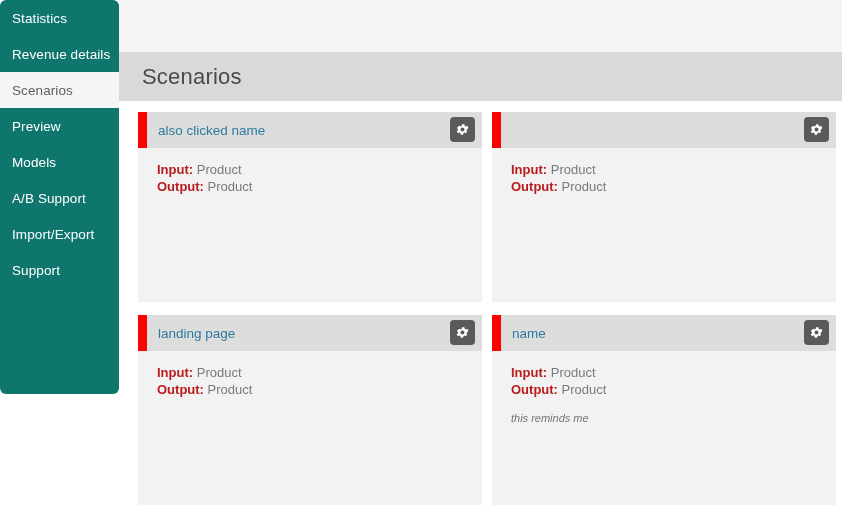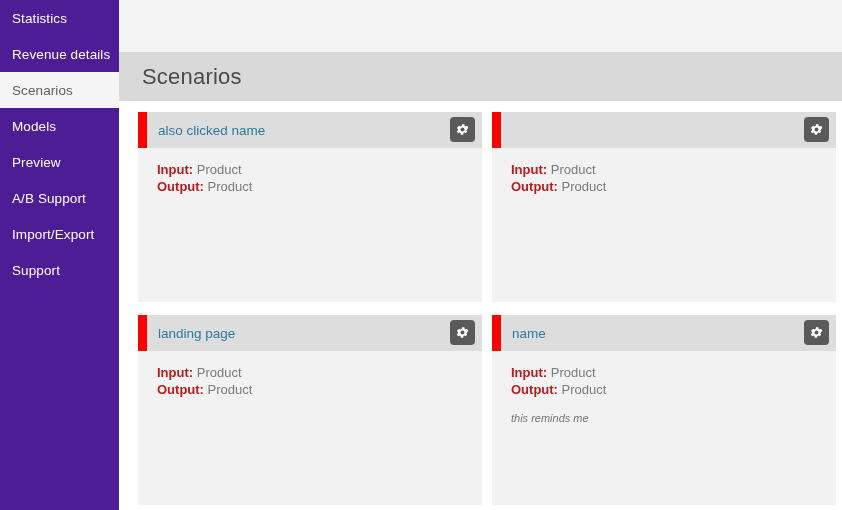--- a/index.html
+++ b/index.html
@@ -20,24 +20,25 @@
   .app {
     position: relative;
     width: 842px;
     height: 510px;
     display: flex;
   }
 
   
   .sidebar {
     width: 119px;
-    height: 510px;
-    background: #4c1d95;
+    height: 394px;
+    background: #0f766e;
     flex: 0 0 119px;
     padding-top: 0;
+    border-radius: 6px;
   }
 
   .nav-item {
     height: 36px;
     display: flex;
     align-items: center;
     padding-left: 12px;
     color: #ffffff;
     font-size: 13.5px;
     letter-spacing: 0.1px;
@@ -186,24 +187,24 @@
     <div class="nav-item">
       <span>Statistics</span>
     </div>
     <div class="nav-item">
       <span>Revenue details</span>
     </div>
     <div class="nav-item active">
       <span>Scenarios</span>
     </div>
     <div class="nav-item">
+      <span>Preview</span>
+    </div>
+    <div class="nav-item">
       <span>Models</span>
-    </div>
-    <div class="nav-item">
-      <span>Preview</span>
     </div>
     <div class="nav-item">
       <span>A/B Support</span>
     </div>
     <div class="nav-item">
       <span>Import/Export</span>
     </div>
     <div class="nav-item">
       <span>Support</span>
     </div>

